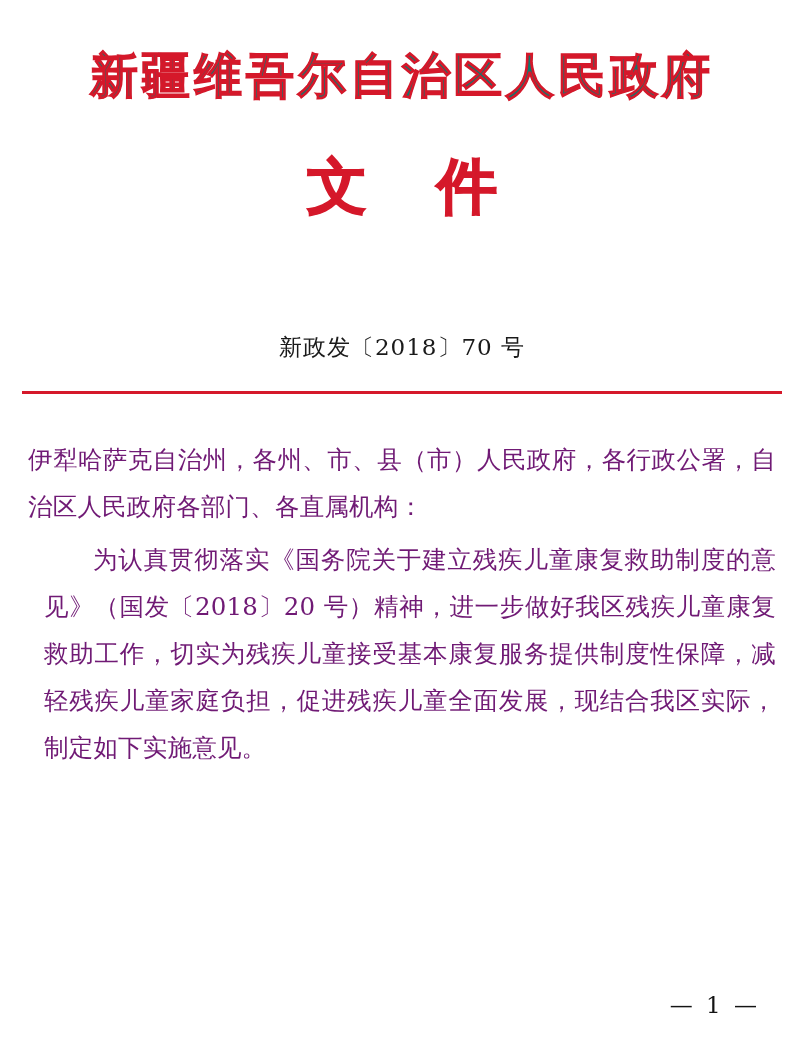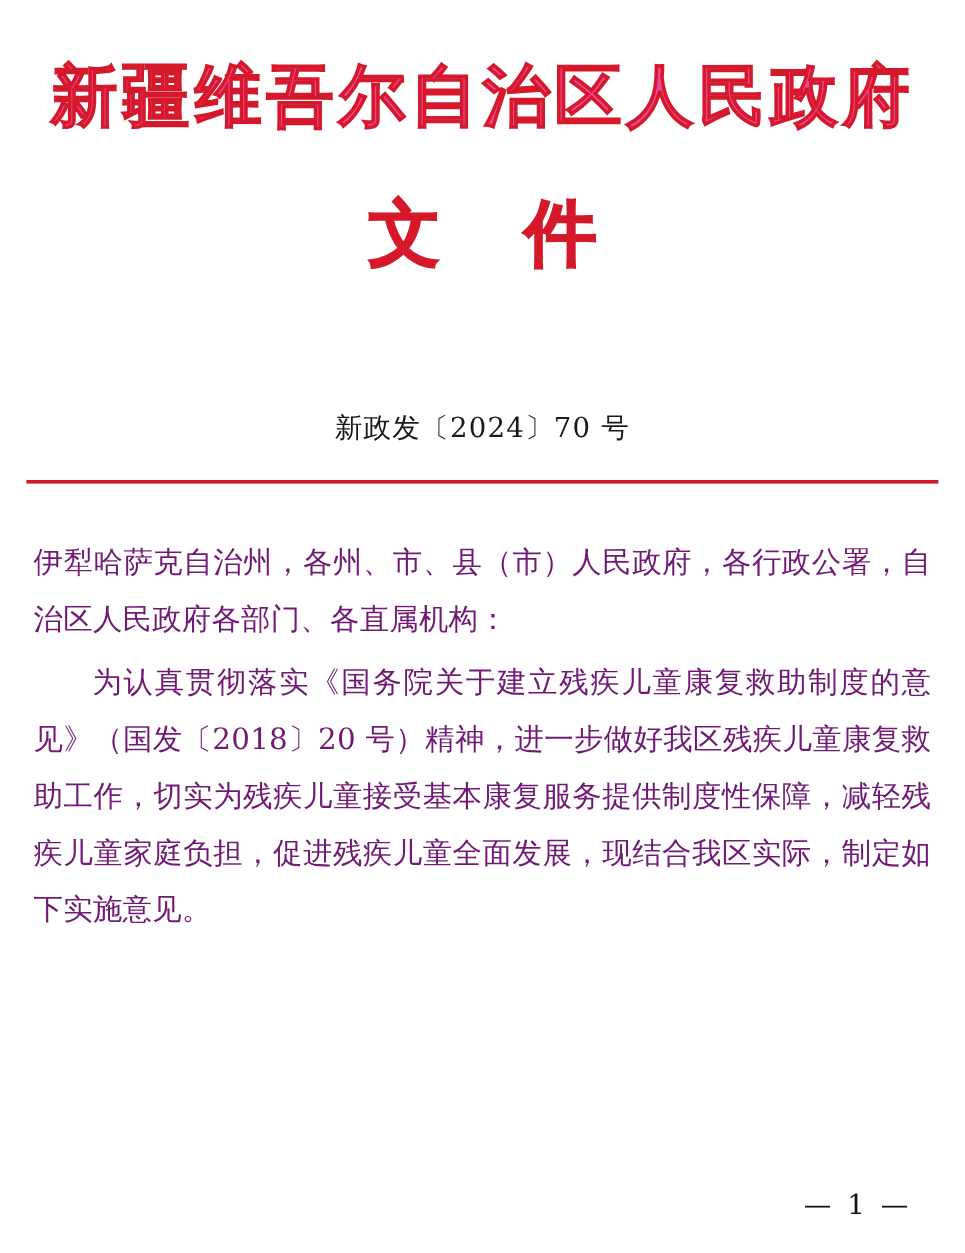--- a/index.html
+++ b/index.html
@@ -15,24 +15,24 @@
     font-family: "DejaVu Serif", "Liberation Serif", serif;
     overflow: hidden;
   }
 
   
   .masthead {
     padding-top: 48px;
     text-align: center;
   }
   .masthead-line1 {
-    color: #ec4899;
+    color: #0f766e;
     font-family: "DejaVu Serif", "Liberation Serif", serif;
     font-weight: 700;
-    font-size: 56px;
+    font-size: 48px;
     letter-spacing: 4px;
     line-height: 1.15;
     white-space: nowrap;
     text-align: center;
     -webkit-text-stroke: 1.2px #d5182a;
   }
   .masthead-line2 {
     color: #d5182a;
     font-family: "DejaVu Serif", "Liberation Serif", serif;
     font-weight: 700;
@@ -80,20 +80,21 @@
     font-size: 24.5px;
     line-height: 1.92;
     color: #701a75;
     text-align: justify;
     letter-spacing: 0.2px;
     font-family: "DejaVu Serif", "Liberation Serif", serif;
   }
   .para.indent {
     margin-top: 6px;
     text-indent: 2em;
+    margin-left: 16px;
   }
 
   
   .page-number {
     position: absolute;
     right: 44px;
     bottom: 26px;
     font-size: 23px;
     color: #141414;
     letter-spacing: 3px;
@@ -103,21 +104,21 @@
 </head>
 <body>
 
 <div class="page">
 
   <div class="masthead">
     <div class="masthead-line1">新疆维吾尔自治区人民政府</div>
     <div class="masthead-line2">文件</div>
   </div>
 
-  <div class="doc-number">新政发〔2024〕70 号</div>
+  <div class="doc-number">新政发〔2018〕70 号</div>
 
   <div class="red-rule"></div>
 
   <div class="body-wrap">
 
     <div class="para">伊犁哈萨克自治州，各州、市、县（市）人民政府，各行政公署，自治区人民政府各部门、各直属机构：</div>
 
     <div class="para indent">为认真贯彻落实《国务院关于建立残疾儿童康复救助制度的意见》（国发〔2018〕20 号）精神，进一步做好我区残疾儿童康复救助工作，切实为残疾儿童接受基本康复服务提供制度性保障，减轻残疾儿童家庭负担，促进残疾儿童全面发展，现结合我区实际，制定如下实施意见。</div>
   </div>
 

